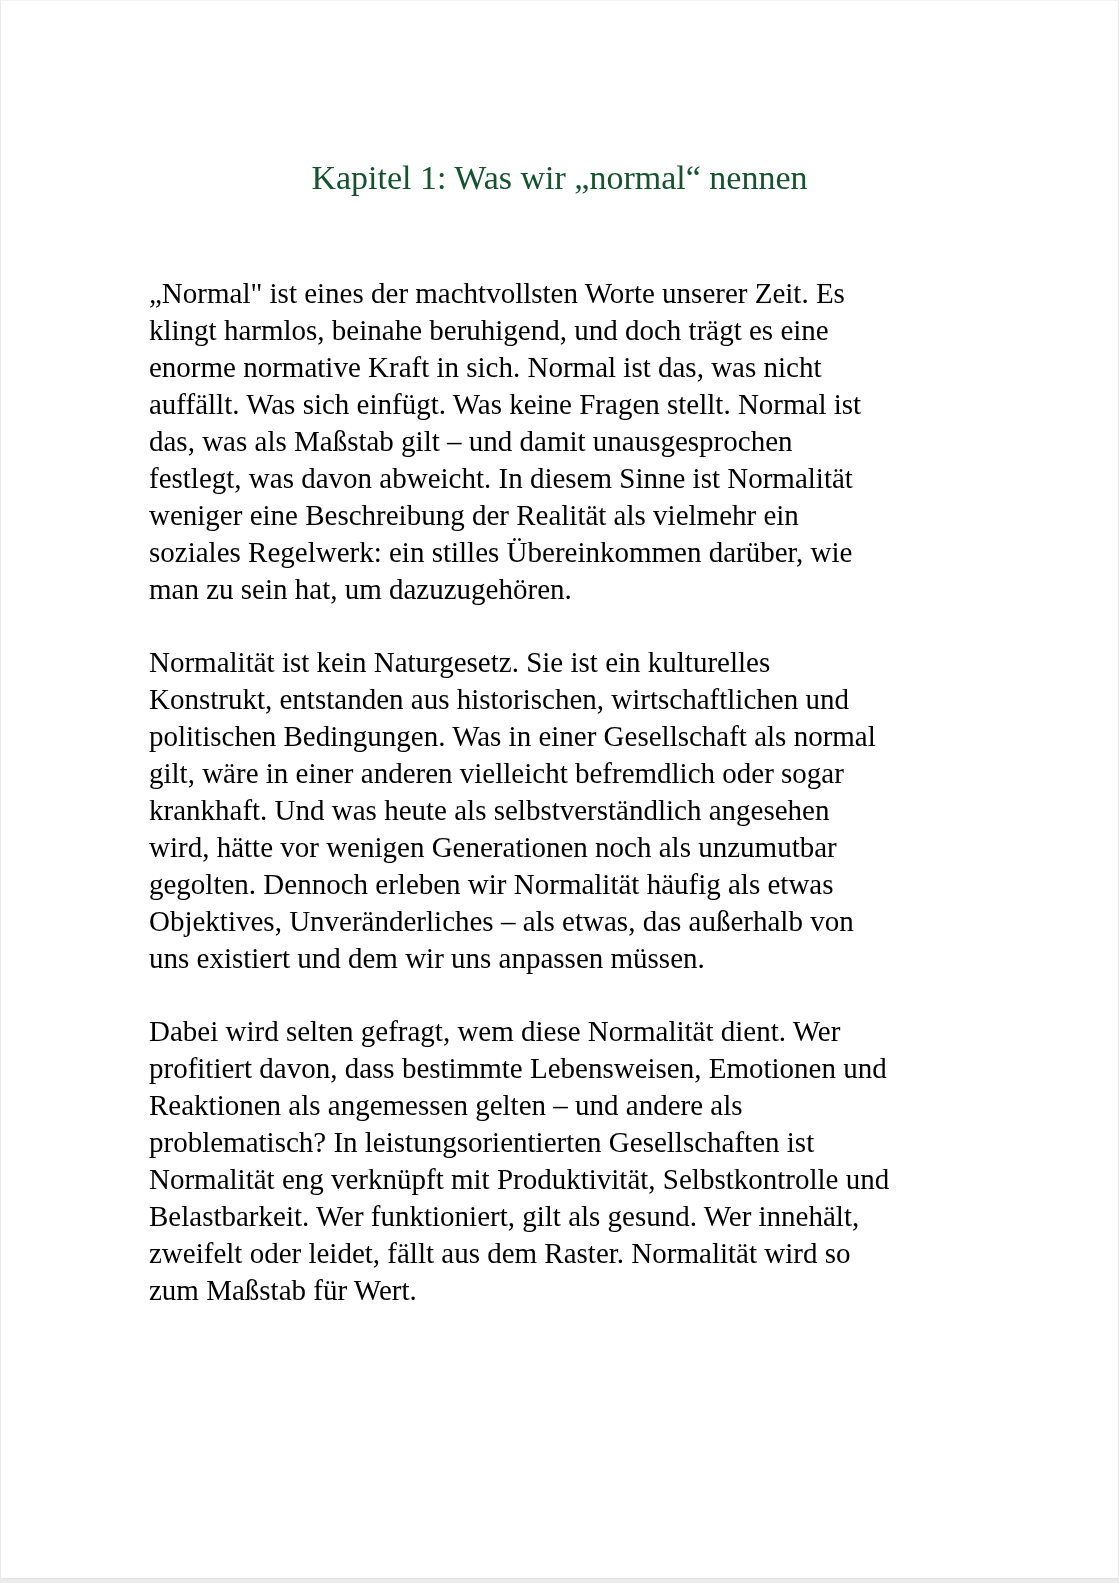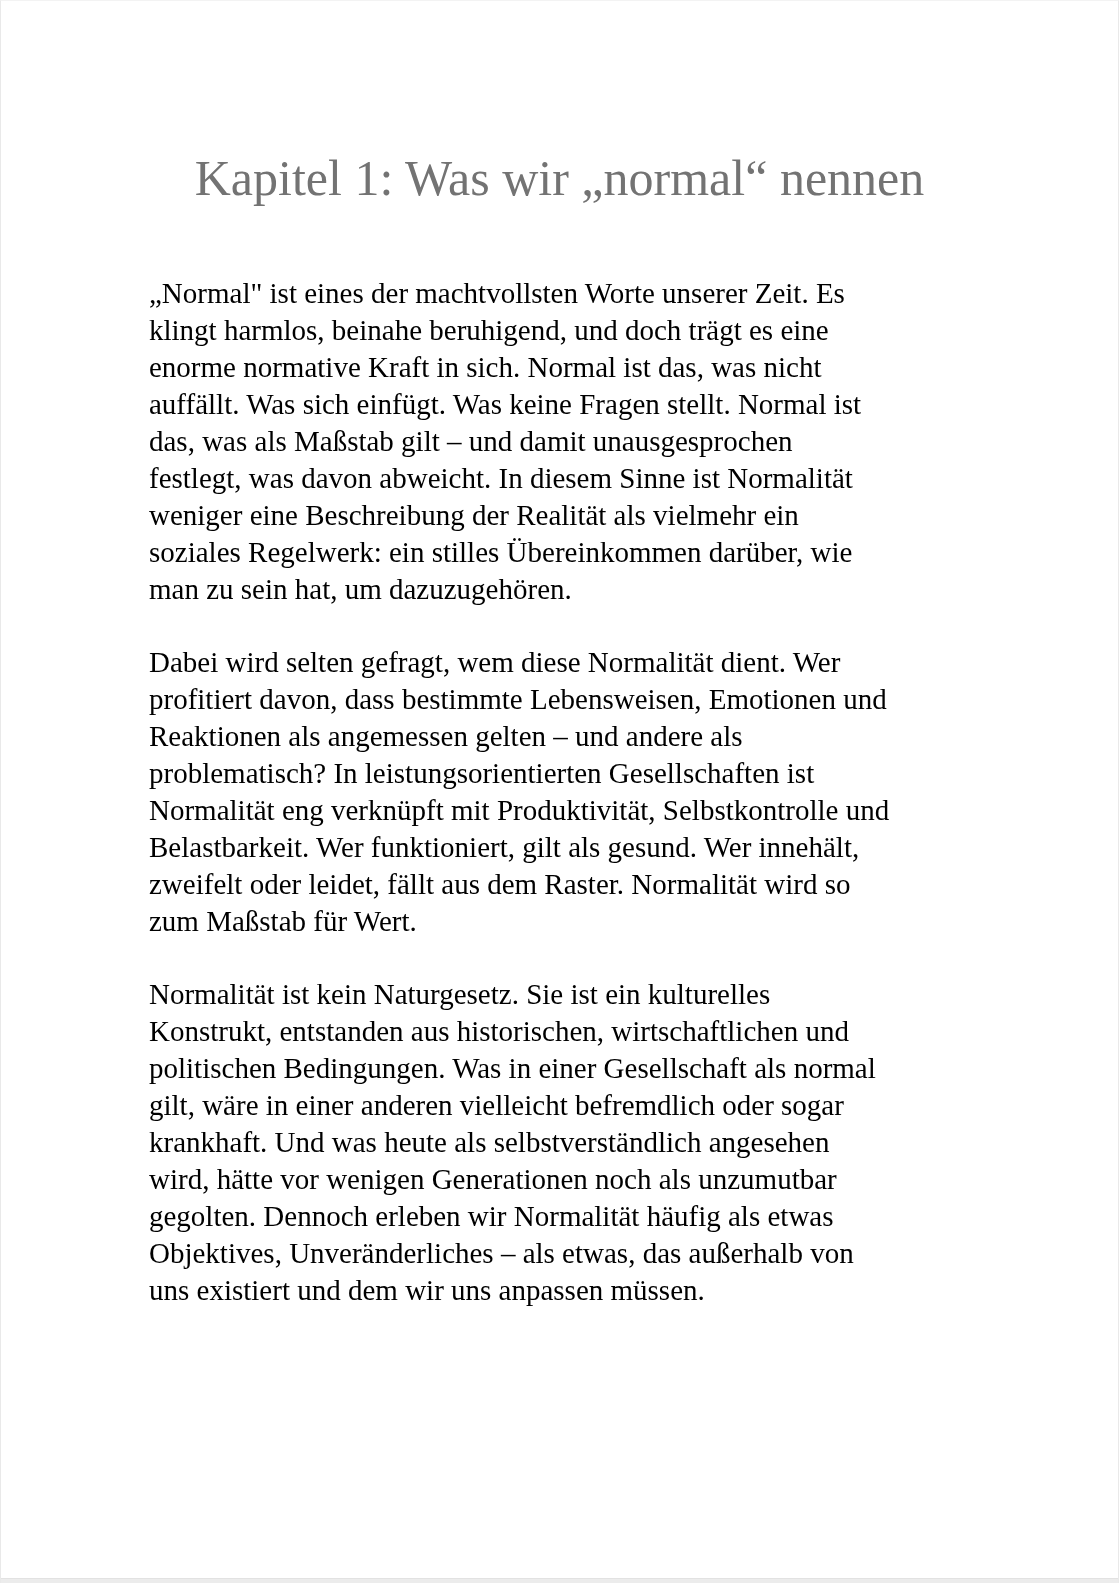--- a/index.html
+++ b/index.html
@@ -19,26 +19,26 @@
     position: absolute;
     inset: 0;
     background: #ffffff;
     border-left: 1px solid #e9e9e9;
     border-right: 1px solid #e9e9e9;
     border-top: 1px solid #f3f3f3;
     box-sizing: border-box;
   }
   .chapter-title {
     margin: 148px 0 68px 0;
-    font-size: 50px;
+    font-size: 34px;
     font-weight: 400;
     line-height: 58px;
     text-align: center;
     letter-spacing: 0px;
-    color: #737373;
+    color: #14532d;
   }
   .body-text {
     margin-left: 148px;
     margin-right: 120px;
   }
   .body-text p {
     margin: 0 0 36px 0;
     font-size: 29px;
     line-height: 37px;
     white-space: pre-line;
@@ -65,34 +65,34 @@
   <div class="body-text">
     <p>„Normal" ist eines der machtvollsten Worte unserer Zeit. Es
 klingt harmlos, beinahe beruhigend, und doch trägt es eine
 enorme normative Kraft in sich. Normal ist das, was nicht
 auffällt. Was sich einfügt. Was keine Fragen stellt. Normal ist
 das, was als Maßstab gilt – und damit unausgesprochen
 festlegt, was davon abweicht. In diesem Sinne ist Normalität
 weniger eine Beschreibung der Realität als vielmehr ein
 soziales Regelwerk: ein stilles Übereinkommen darüber, wie
 man zu sein hat, um dazuzugehören.</p>
-    <p>Dabei wird selten gefragt, wem diese Normalität dient. Wer
-profitiert davon, dass bestimmte Lebensweisen, Emotionen und
-Reaktionen als angemessen gelten – und andere als
-problematisch? In leistungsorientierten Gesellschaften ist
-Normalität eng verknüpft mit Produktivität, Selbstkontrolle und
-Belastbarkeit. Wer funktioniert, gilt als gesund. Wer innehält,
-zweifelt oder leidet, fällt aus dem Raster. Normalität wird so
-zum Maßstab für Wert.</p>
     <p>Normalität ist kein Naturgesetz. Sie ist ein kulturelles
 Konstrukt, entstanden aus historischen, wirtschaftlichen und
 politischen Bedingungen. Was in einer Gesellschaft als normal
 gilt, wäre in einer anderen vielleicht befremdlich oder sogar
 krankhaft. Und was heute als selbstverständlich angesehen
 wird, hätte vor wenigen Generationen noch als unzumutbar
 gegolten. Dennoch erleben wir Normalität häufig als etwas
 Objektives, Unveränderliches – als etwas, das außerhalb von
 uns existiert und dem wir uns anpassen müssen.</p>
+    <p>Dabei wird selten gefragt, wem diese Normalität dient. Wer
+profitiert davon, dass bestimmte Lebensweisen, Emotionen und
+Reaktionen als angemessen gelten – und andere als
+problematisch? In leistungsorientierten Gesellschaften ist
+Normalität eng verknüpft mit Produktivität, Selbstkontrolle und
+Belastbarkeit. Wer funktioniert, gilt als gesund. Wer innehält,
+zweifelt oder leidet, fällt aus dem Raster. Normalität wird so
+zum Maßstab für Wert.</p>
   </div>
 
   <div class="page-bottom-edge"></div>
 
 </div>
 
 </body></html>

